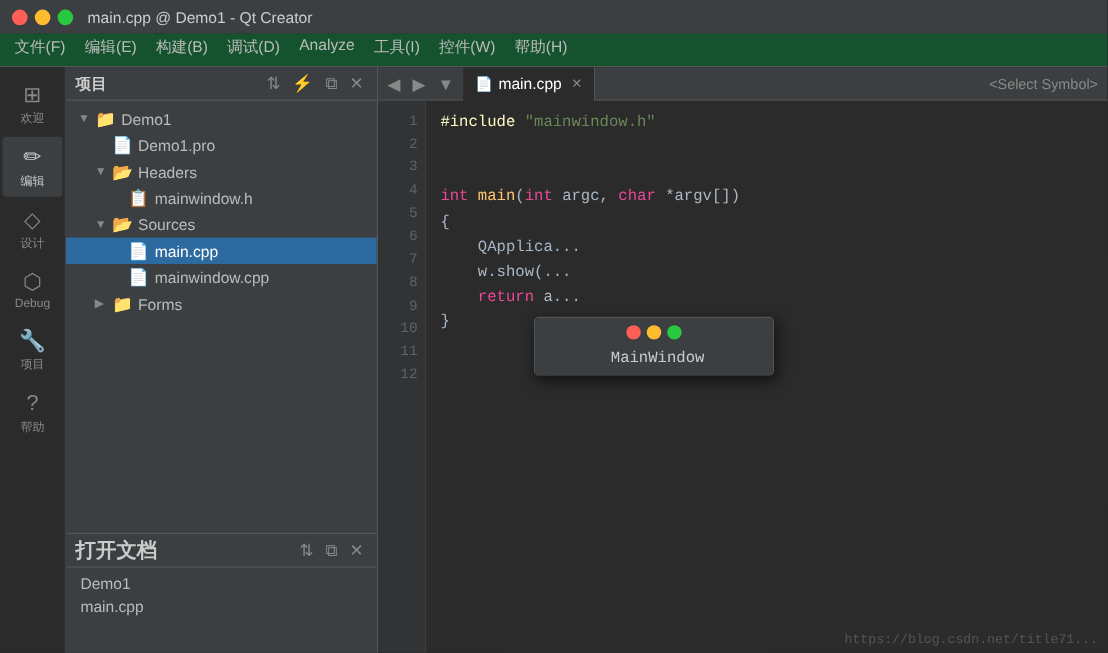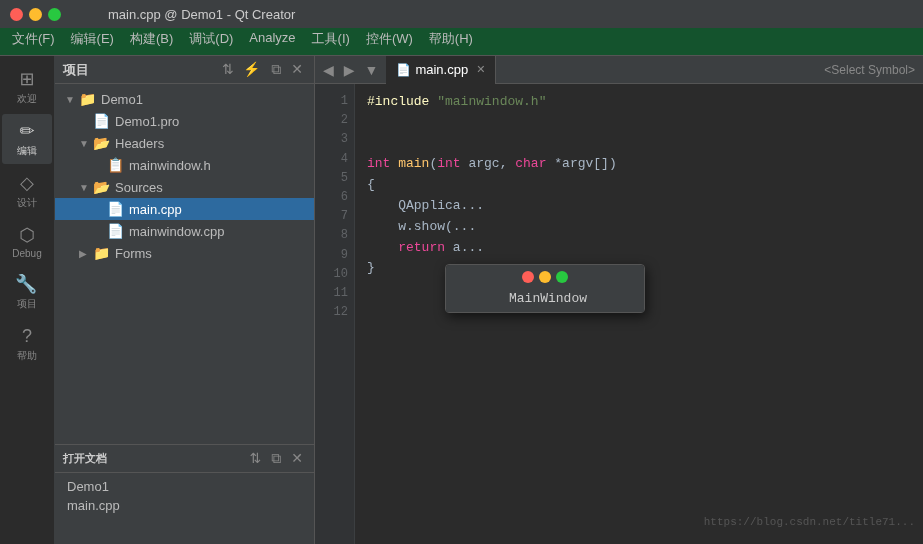--- a/index.html
+++ b/index.html
@@ -7,21 +7,20 @@
 
     
     #title-bar {
       background: #3c3f41;
       height: 28px;
       display: flex;
       align-items: center;
       padding: 0 10px;
       color: #ccc;
       font-size: 13px;
-      gap: 35px;
     }
     .traffic-lights { display: flex; gap: 6px; margin-right: 12px; }
     .traffic-light { width: 13px; height: 13px; border-radius: 50%; }
     .tl-red { background: #ff5f57; }
     .tl-yellow { background: #febc2e; }
     .tl-green { background: #28c840; }
     #title-text { font-size: 13px; color: #ccc; }
 
     
     #menu-bar {
@@ -140,21 +139,21 @@
       background: #3c3f41;
     }
     #open-docs-header {
       height: 28px;
       display: flex;
       align-items: center;
       justify-content: space-between;
       padding: 0 8px;
       border-bottom: 1px solid #555;
     }
-    #open-docs-title { color: #ccc; font-size: 11px; font-weight: bold; }
+    #open-docs-title { color: #ccc; font-size: 17px; font-weight: bold; }
     .open-docs-list { padding: 4px 0; }
     .open-doc-item {
       padding: 2px 12px;
       color: #bbb;
       font-size: 13px;
       cursor: pointer;
     }
 
     
     #editor-area {
@@ -264,21 +263,21 @@
     .popup-traffic-lights { display: flex; gap: 5px; }
     .popup-tl { width: 12px; height: 12px; border-radius: 50%; }
     .popup-tl-red { background: #ff5f57; }
     .popup-tl-yellow { background: #febc2e; }
     .popup-tl-green { background: #28c840; }
     #popup-title { color: #ccc; font-size: 13px; margin-left: 6px; }
 
     
     #watermark {
       position: absolute;
-      bottom: 16px;
+      bottom: 4px;
       right: 8px;
       color: #555;
       font-size: 11px;
     }
 
     
     #file-tree::-webkit-scrollbar { width: 6px; }
     #file-tree::-webkit-scrollbar-track { background: #3c3f41; }
     #file-tree::-webkit-scrollbar-thumb { background: #555; border-radius: 3px; }
 

